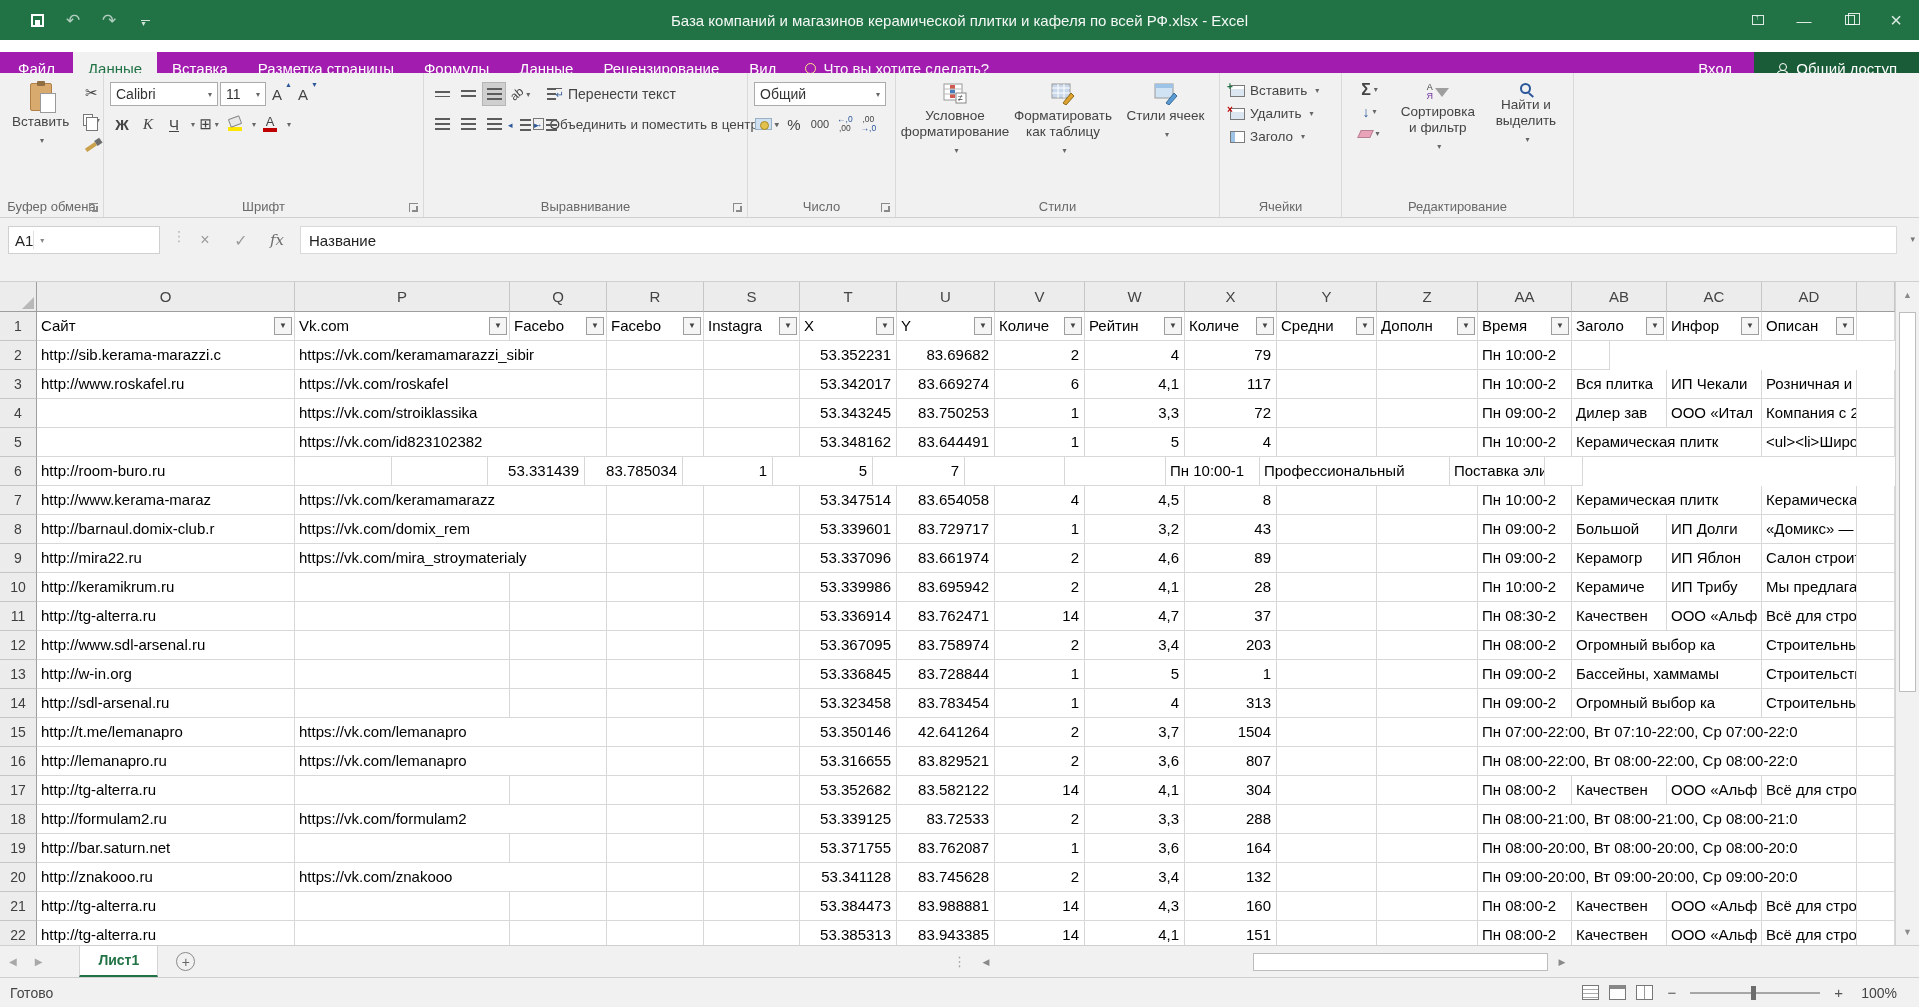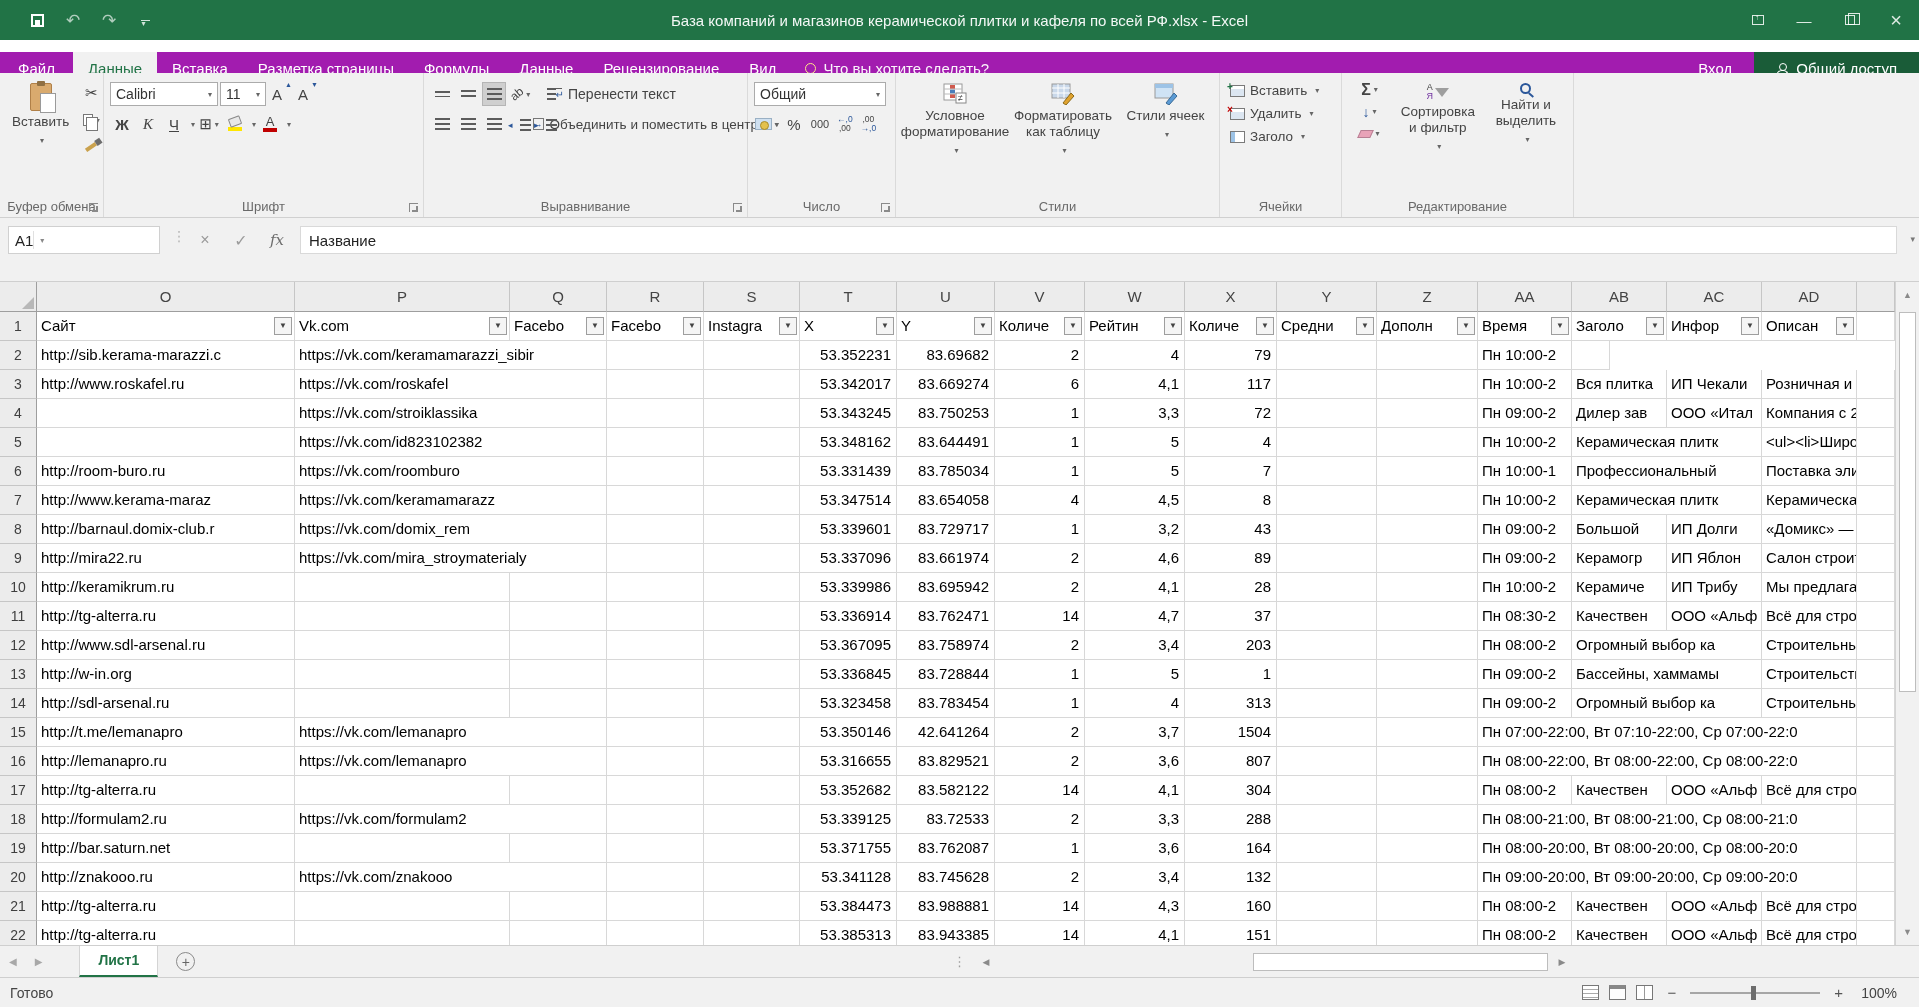--- a/index.html
+++ b/index.html
@@ -603,21 +603,20 @@
         <div class="cell" style="width:100px"></div>
         <div class="cell" style="width:101px"></div>
         <div class="cell" style="width:94px">Пн 10:00-2</div>
         <div class="cell" style="width:190px">Керамическая плитк</div>
         <div class="cell" style="width:95px">&lt;ul&gt;&lt;li&gt;Широ</div>
         <div class="cell" style="width:38px"></div>
       </div>
       <div class="grow">
         <div class="rowhdr">6</div>
         <div class="cell" style="width:258px">http://room-buro.ru</div>
-        <div class="cell" style="width:312px">https://vk.com/roomburo</div>
         <div class="cell" style="width:97px"></div>
         <div class="cell" style="width:96px"></div>
         <div class="cell num" style="width:97px">53.331439</div>
         <div class="cell num" style="width:98px">83.785034</div>
         <div class="cell num" style="width:90px">1</div>
         <div class="cell num" style="width:100px">5</div>
         <div class="cell num" style="width:92px">7</div>
         <div class="cell" style="width:100px"></div>
         <div class="cell" style="width:101px"></div>
         <div class="cell" style="width:94px">Пн 10:00-1</div>

